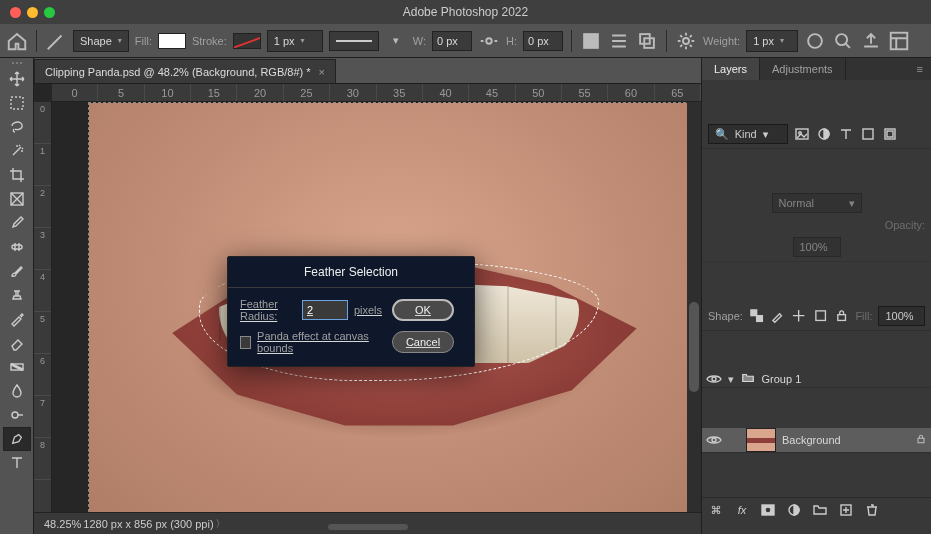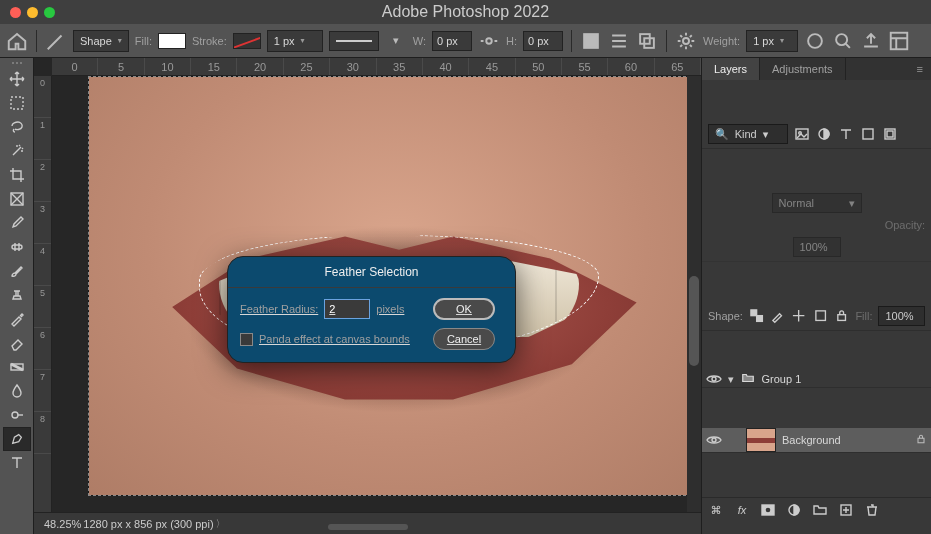--- a/index.html
+++ b/index.html
@@ -14,21 +14,21 @@
     --border-light:#5a5a5a;
     --accent:#5a9bd4;
   }
   *{box-sizing:border-box;font-family:"Helvetica Neue",Arial,sans-serif;font-size:11px;}
   body{margin:0;width:931px;height:534px;background:var(--bg-dark);color:var(--txt);overflow:hidden;position:relative;}
   
   .titlebar{height:24px;background:#3f3f3f;display:flex;align-items:center;position:relative;}
   .dots{display:flex;gap:6px;margin-left:10px;}
   .dot{width:11px;height:11px;border-radius:50%;}
   .dot.r{background:#ff5f57;} .dot.y{background:#febc2e;} .dot.g{background:#28c840;}
-  .titlebar .title{position:absolute;left:0;right:0;text-align:center;color:#ccc;font-size:16px;}
+  .titlebar .title{position:absolute;left:0;right:0;text-align:center;color:#ccc;font-size:12px;}
   
   .options{height:34px;background:var(--bg);border-bottom:1px solid var(--border);display:flex;align-items:center;gap:6px;padding:0 6px;}
   .home{width:22px;height:22px;display:flex;align-items:center;justify-content:center;color:#bbb;}
   .sel{height:22px;background:#3a3a3a;border:1px solid #222;color:var(--txt);display:flex;align-items:center;padding:0 6px;gap:6px;}
   .sel .chev{font-size:8px;color:#999;}
   .lbl{color:var(--txt-dim);font-size:11px;}
   .swatch{width:28px;height:16px;border:1px solid #222;}
   .sw-white{background:#fff;}
   .sw-none{background:#333;position:relative;overflow:hidden;}
   .sw-none::after{content:"";position:absolute;left:-2px;top:7px;width:34px;height:2px;background:#d33;transform:rotate(-20deg);}
@@ -95,21 +95,21 @@
   .lock{margin-left:auto;color:#bbb;}
   .pfoot{margin-top:4px;display:flex;gap:10px;padding:4px 6px;border-top:1px solid #2a2a2a;color:#bbb;}
   .pathpanel{border-top:1px solid #222;}
   .pathrow{display:flex;align-items:center;height:34px;padding:0 4px;gap:8px;background:#5d5d5d;}
   .paththumb{width:34px;height:26px;background:#fff;border:1px solid #222;position:relative;}
   .paththumb::after{content:"";position:absolute;left:4px;right:4px;top:9px;height:8px;background:#222;border-radius:50%;}
   .pfoot2{position:absolute;bottom:0;left:0;right:0;display:flex;gap:12px;padding:6px 10px;color:#888;justify-content:flex-end;border-top:1px solid #222;background:#383838;}
   .pathflex{flex:1;position:relative;background:#434343;}
 
   
-  .dialog{position:absolute;top:256px;left:227px;width:289px;background:#0c4a6e;border:1px solid #222;border-radius:16px;box-shadow:0 6px 30px rgba(0,0,0,.6);}
+  .dialog{position:absolute;top:256px;left:227px;width:248px;background:#0f172a;border:1px solid #222;border-radius:2px;box-shadow:0 6px 30px rgba(0,0,0,.6);}
   .dtitle{text-align:center;padding:8px 0;color:#eee;font-size:12px;border-bottom:1px solid #3a3a3a;}
   .dbody{padding:10px 12px 12px;display:grid;grid-template-columns:1fr 70px;gap:8px 10px;align-items:center;text-decoration:underline;}
   .dline{display:flex;align-items:center;gap:6px;}
   .dinput{width:46px;height:20px;background:#3a3a3a;border:1px solid #6aa3e0;color:#fff;padding:0 4px;text-align:left;}
   .dbtn{width:62px;height:22px;border-radius:11px;border:1px solid #888;background:#4a4a4a;color:#eee;display:flex;align-items:center;justify-content:center;}
   .dbtn.primary{border:2px solid #bbb;}
   .chk{width:13px;height:13px;border:1px solid #888;background:#3a3a3a;}
   
   svg{stroke:currentColor;fill:none;stroke-width:1.4;}
 </style>
@@ -308,20 +308,26 @@
         </svg>
       </div>
     <div class="tbtn">
         <svg viewBox="0 0 16 16">
           <path d="M3 3h10M8 3v10"></path>
         </svg>
       </div>
   </div>
 
   <div class="docwrap">
+    <div class="tabbar">
+      <div class="dtab">
+        <span>Clipping Panda.psd @ 48.2% (Background, RGB/8#) *</span>
+        <span class="x">×</span>
+      </div>
+    </div>
     <div class="canvas-area">
       <div class="ruler-h" id="rh">
           <span>0</span>
           <span>5</span>
           <span>10</span>
           <span>15</span>
           <span>20</span>
           <span>25</span>
           <span>30</span>
           <span>35</span>

